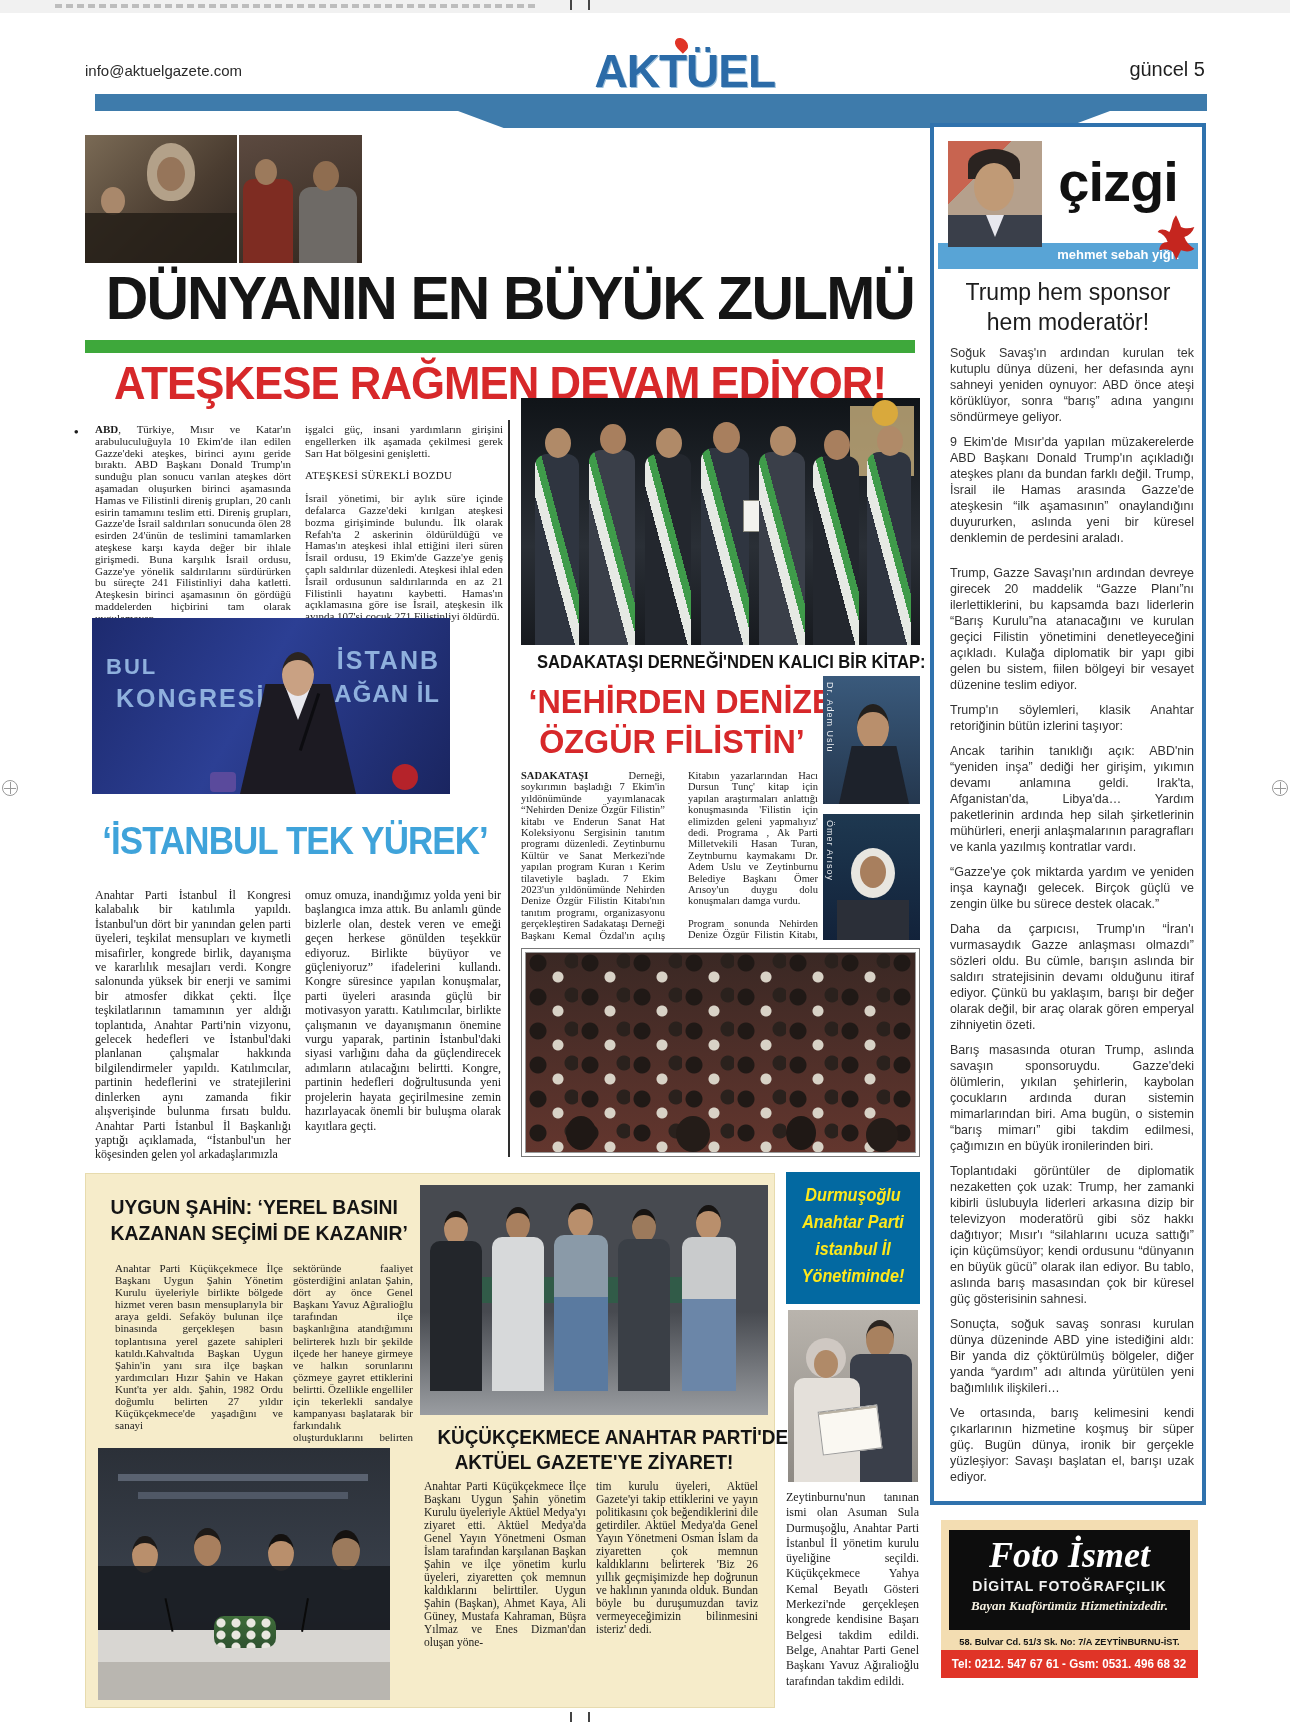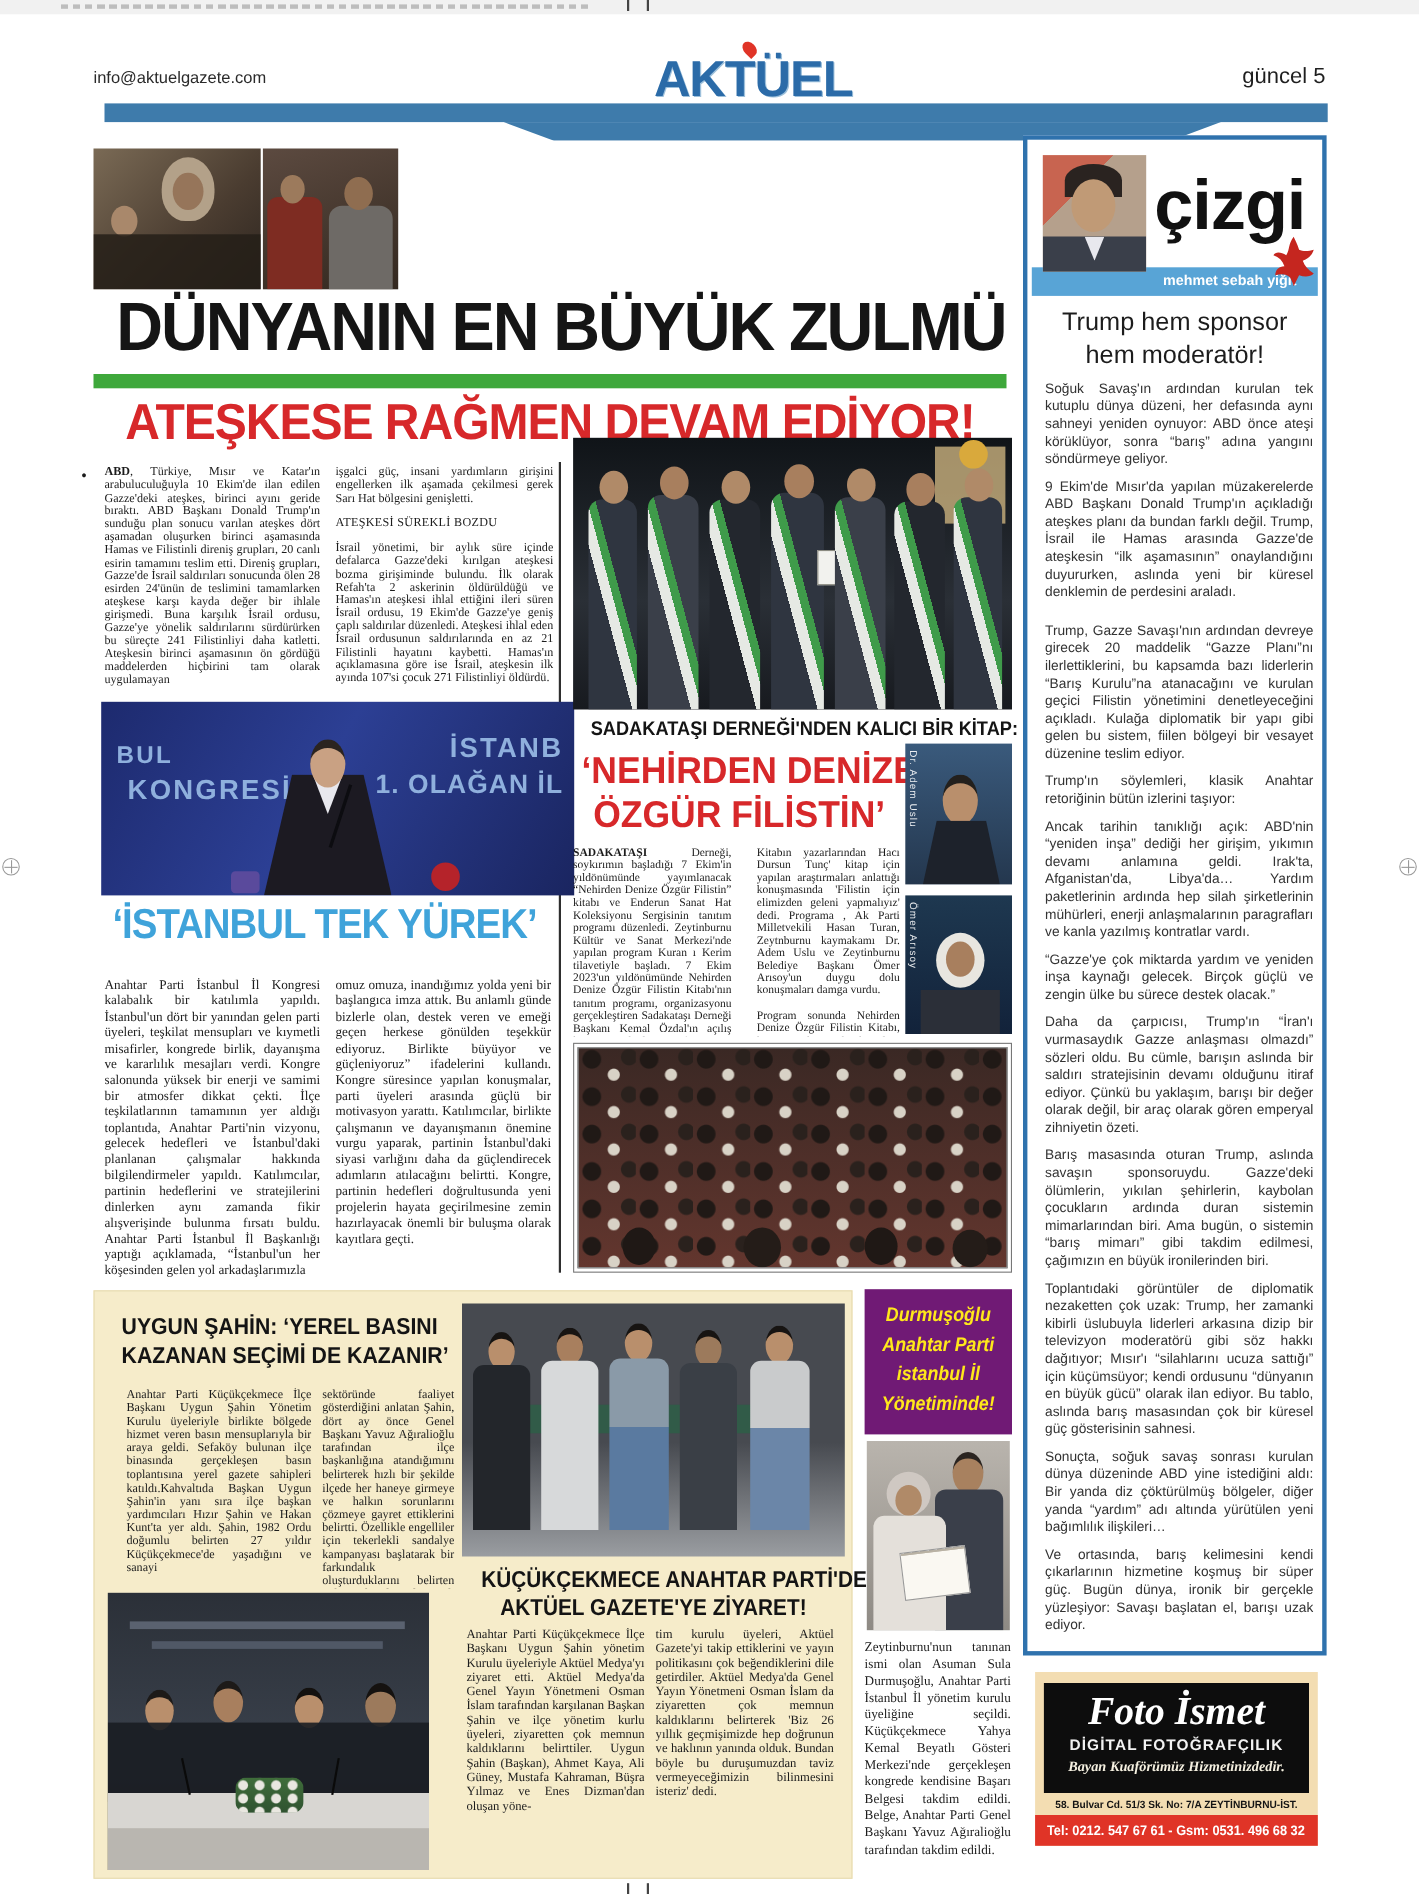--- a/index.html
+++ b/index.html
@@ -74,21 +74,21 @@
   </div>
 
   <div class="abs body-just serif" style="left:305px;top:424px;width:198px;height:208px;font-size:11px;line-height:11.8px;">
     <p>işgalci güç, insani yardımların girişini engellerken ilk aşamada çekilmesi gerek Sarı Hat bölgesini genişletti.</p>
     <p style="margin:11px 0 11px 0;letter-spacing:.3px;">ATEŞKESİ SÜREKLİ BOZDU</p>
     <p>İsrail yönetimi, bir aylık süre içinde defalarca Gazze'deki kırılgan ateşkesi bozma girişiminde bulundu. İlk olarak Refah'ta 2 askerinin öldürüldüğü ve Hamas'ın ateşkesi ihlal ettiğini ileri süren İsrail ordusu, 19 Ekim'de Gazze'ye geniş çaplı saldırılar düzenledi. Ateşkesi ihlal eden İsrail ordusunun saldırılarında en az 21 Filistinli hayatını kaybetti.  Hamas'ın açıklamasına göre ise İsrail, ateşkesin ilk ayında 107'si çocuk 271 Filistinliyi öldürdü.</p>
   </div>
 
   <div class="abs" style="left:508px;top:420px;width:2px;height:737px;background:#2e2e2e;"></div>
 
-  <div class="abs photo" style="left:92px;top:638px;width:430px;height:176px;background:linear-gradient(120deg,#1d2a6e,#2c3f94 45%,#1a2560);">
+  <div class="abs photo" style="left:92px;top:618px;width:358px;height:176px;background:linear-gradient(120deg,#1d2a6e,#2c3f94 45%,#1a2560);">
     <div class="abs hl" style="left:14px;top:36px;font-size:22px;color:#8fb0dd;letter-spacing:2px;">BUL</div>
     <div class="abs hl" style="left:14px;top:66px;font-size:25px;color:#8fb0dd;letter-spacing:2px;margin-left:10px;">KONGRESİ</div>
     <div class="abs hl" style="right:10px;top:28px;font-size:25px;color:#8fb0dd;letter-spacing:2px;">İSTANB</div>
     <div class="abs hl" style="right:10px;top:62px;font-size:24px;color:#8fb0dd;letter-spacing:1px;">1. OLAĞAN İL</div>
     <div class="abs" style="left:148px;top:66px;width:116px;height:110px;background:#1c1a22;clip-path:polygon(22% 0,78% 0,100% 100%,0 100%);"></div>
     <div class="abs" style="left:193px;top:68px;width:26px;height:34px;background:#e8e8ee;clip-path:polygon(0 0,100% 0,50% 100%);"></div>
     <div class="abs circ" style="left:190px;top:34px;width:32px;height:36px;background:#c9a183;border-top:8px solid #2b2420;"></div>
     <div class="abs" style="left:216px;top:74px;width:3px;height:60px;background:#0c0c10;transform:rotate(18deg);"></div>
     <div class="abs circ" style="left:300px;top:146px;width:26px;height:26px;background:#b5232a;"></div>
     <div class="abs" style="left:118px;top:154px;width:26px;height:20px;background:#5a4a9c;border-radius:4px;"></div>
@@ -190,21 +190,21 @@
     <div class="abs circ" style="left:276px;top:20px;width:25px;height:29px;background:#b98f6c;border-top:6px solid #171412;"></div>
     <div class="abs" style="left:262px;top:52px;width:54px;height:154px;background:linear-gradient(#c9cbcc 40%,#6b86a8 40%);border-radius:10px 10px 0 0;"></div>
   </div>
 
   <div class="abs hl cx90" style="left:420px;top:1424px;width:348px;font-size:21px;line-height:25px;color:#141414;text-align:center;white-space:nowrap;">KÜÇÜKÇEKMECE ANAHTAR PARTİ'DEN</div>
   <div class="abs hl cx90" style="left:420px;top:1449px;width:348px;font-size:21px;line-height:25px;color:#141414;text-align:center;white-space:nowrap;">AKTÜEL GAZETE'YE ZİYARET!</div>
 
   <div class="abs body-just serif" style="left:424px;top:1480px;width:162px;height:224px;font-size:11.5px;line-height:13px;">Anahtar Parti Küçükçekmece İlçe Başkanı Uygun Şahin yönetim Kurulu üyeleriyle Aktüel Medya'yı ziyaret etti. Aktüel Medya'da Genel Yayın Yönetmeni Osman İslam tarafından karşılanan Başkan Şahin ve ilçe yönetim kurlu üyeleri, ziyaretten çok memnun kaldıklarını belirttiler. Uygun Şahin (Başkan), Ahmet Kaya, Ali Güney, Mustafa Kahraman, Büşra Yılmaz ve Enes Dizman'dan oluşan yöne-</div>
   <div class="abs body-just serif" style="left:596px;top:1480px;width:162px;height:224px;font-size:11.5px;line-height:13px;">tim kurulu üyeleri, Aktüel Gazete'yi takip ettiklerini ve yayın politikasını çok beğendiklerini dile getirdiler. Aktüel Medya'da Genel Yayın Yönetmeni Osman İslam da ziyaretten çok memnun kaldıklarını belirterek 'Biz 26 yıllık geçmişimizde hep doğrunun ve haklının yanında olduk. Bundan böyle bu duruşumuzdan taviz vermeyeceğimizin bilinmesini isteriz' dedi.</div>
 
-  <div class="abs" style="left:786px;top:1172px;width:134px;height:132px;background:#701a75;text-align:center;padding-top:10px;box-sizing:border-box;">
+  <div class="abs" style="left:786px;top:1172px;width:134px;height:132px;background:#0369a1;text-align:center;padding-top:10px;box-sizing:border-box;">
     <div class="hl" style="font-size:18px;line-height:27px;font-style:italic;color:#ffe81a;transform:scaleX(.9);">Durmuşoğlu</div>
     <div class="hl" style="font-size:18px;line-height:27px;font-style:italic;color:#ffe81a;transform:scaleX(.9);">Anahtar Parti</div>
     <div class="hl" style="font-size:18px;line-height:27px;font-style:italic;color:#ffe81a;transform:scaleX(.9);">istanbul İl</div>
     <div class="hl" style="font-size:18px;line-height:27px;font-style:italic;color:#ffe81a;transform:scaleX(.9);">Yönetiminde!</div>
   </div>
 
   <div class="abs photo" style="left:788px;top:1310px;width:130px;height:172px;background:linear-gradient(#b9b4ad,#8e8a84);">
     <div class="abs circ" style="left:78px;top:10px;width:28px;height:32px;background:#a8815f;border-top:6px solid #2a2420;"></div>
     <div class="abs" style="left:62px;top:44px;width:62px;height:128px;background:#3a3f4a;border-radius:10px 10px 0 0;"></div>
     <div class="abs circ" style="left:18px;top:28px;width:40px;height:40px;background:#cfc8c2;"></div>
@@ -220,21 +220,21 @@
     <div class="abs" style="left:4px;top:116px;width:260px;height:26px;background:#58a4d6;"></div>
     <div class="abs hl" style="left:104px;top:120px;width:160px;font-size:13px;color:#fff;text-align:center;">mehmet sebah yiğit</div>
 
     <div class="abs photo" style="left:14px;top:14px;width:94px;height:106px;background:linear-gradient(135deg,#c86450 0 32%,#b5a08c 32%);">
       <div class="abs" style="left:20px;top:8px;width:52px;height:30px;background:#2a2320;border-radius:50% 50% 0 0;"></div>
       <div class="abs circ" style="left:26px;top:22px;width:40px;height:48px;background:#c09a76;"></div>
       <div class="abs" style="left:0;top:74px;width:94px;height:32px;background:#3a3f4a;"></div>
       <div class="abs" style="left:38px;top:74px;width:18px;height:22px;background:#e8e8ee;clip-path:polygon(0 0,100% 0,50% 100%);"></div>
     </div>
 
-    <div class="abs" style="left:106px;top:22px;width:156px;font-family:'Liberation Sans',sans-serif;font-weight:700;font-size:64px;color:#111;text-align:center;letter-spacing:-1px;">çizgi</div>
+    <div class="abs" style="left:106px;top:22px;width:156px;font-family:'Liberation Sans',sans-serif;font-weight:700;font-size:56px;color:#111;text-align:center;letter-spacing:-1px;">çizgi</div>
 
     <svg class="abs" viewBox="0 0 24 30" style="left:222px;top:84px;width:40px;height:52px;">
       <path fill="#c5261f" d="M12 2 C9 6 10 9 8 12 C5 10 2 10 1 12 C4 13 6 15 7 18 C4 18 2 20 2 23 C5 22 8 22 10 24 C11 26 12 28 12 29 C13 27 14 25 15 23 C18 24 21 24 23 22 C20 20 18 18 17 15 C20 14 22 12 23 9 C20 10 17 10 15 9 C14 6 13 4 12 2 Z"></path>
     </svg>
 
     <div class="abs sans" style="left:4px;top:150px;width:260px;text-align:center;font-size:23px;line-height:30px;color:#1c1c1c;">
       <div>Trump hem sponsor</div>
       <div>hem moderatör!</div>
     </div>
 

